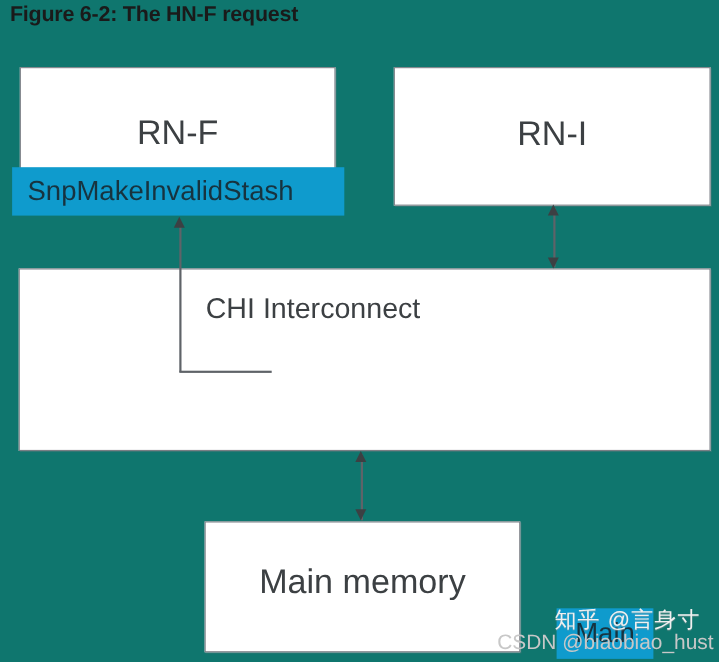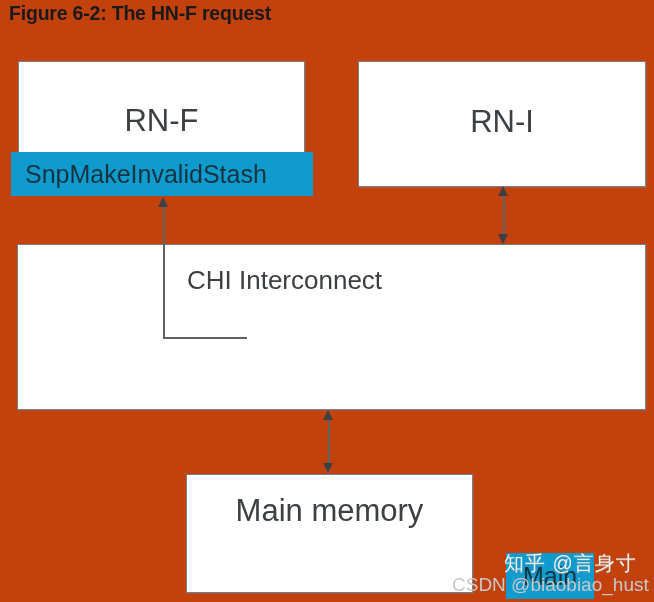--- a/index.html
+++ b/index.html
@@ -7,21 +7,21 @@
     padding: 0;
     background: #ffffff;
   }
   body {
     font-family: "Liberation Sans", sans-serif;
   }
   #canvas {
     position: relative;
     width: 654px;
     height: 602px;
-    background: #c2410c;
+    background: #0f766e;
     overflow: hidden;
   }
 
   
   #figure-title {
     position: absolute;
     left: 9px;
     top: 2px;
     font-size: 19.5px;
     font-weight: bold;
@@ -48,21 +48,21 @@
     white-space: nowrap;
   }
 
   #box-rnf   { left: 18px;  top: 61px;  width: 287px; height: 125px; }
   #box-rni   { left: 358px; top: 61px;  width: 288px; height: 126px; }
   #box-chi   { left: 17px;  top: 244px; width: 629px; height: 166px; }
   #box-mem   { left: 186px; top: 474px; width: 287px; height: 119px; }
 
   #label-rnf { top: 41px; }
   #label-rni { top: 42px; }
-  #label-mem { top: 18px; }
+  #label-mem { top: 36px; }
 
   
   #label-chi {
     position: absolute;
     left: 169px;
     top: 20px;
     font-size: 26px;
     color: #3c4043;
     white-space: nowrap;
   }

